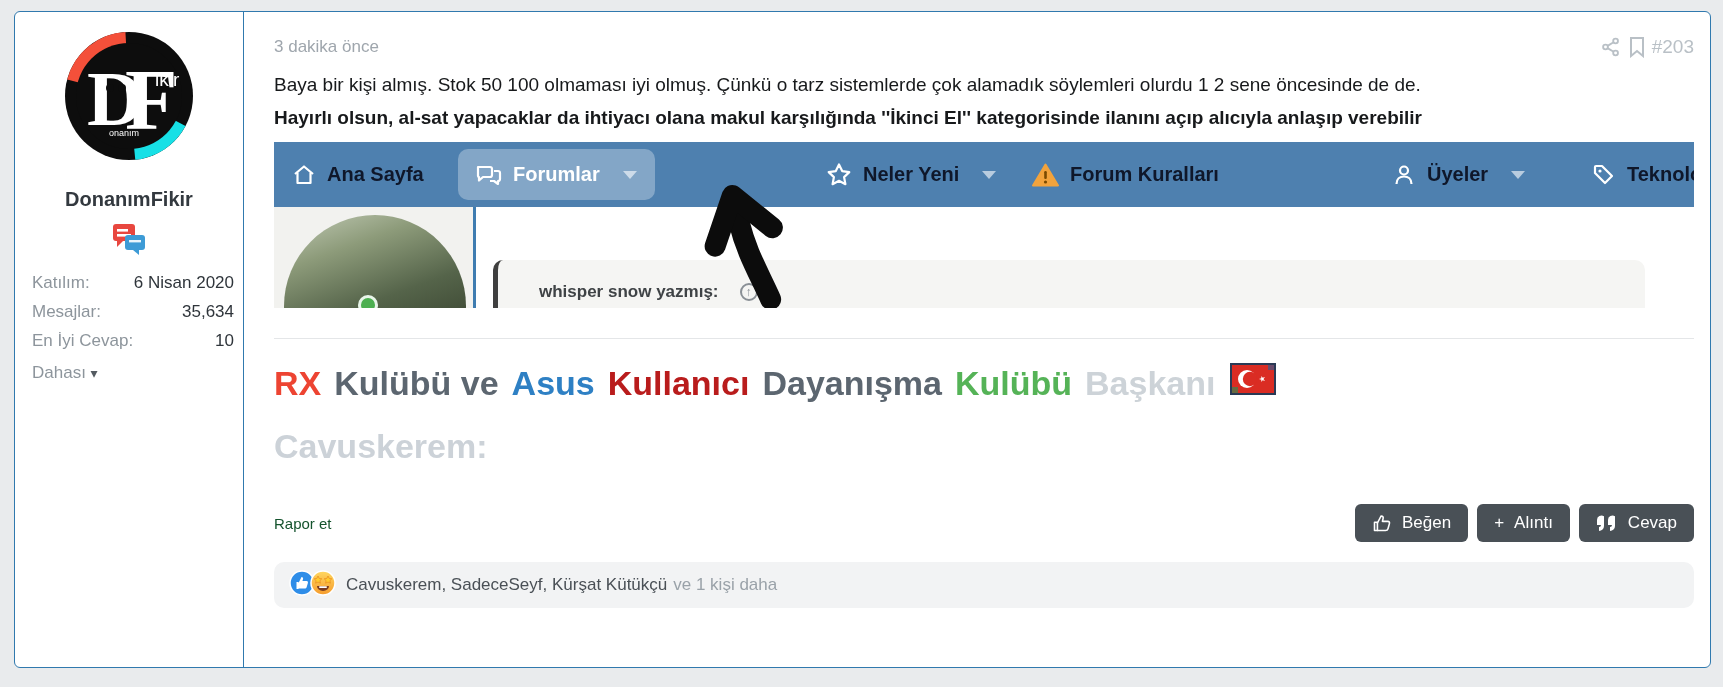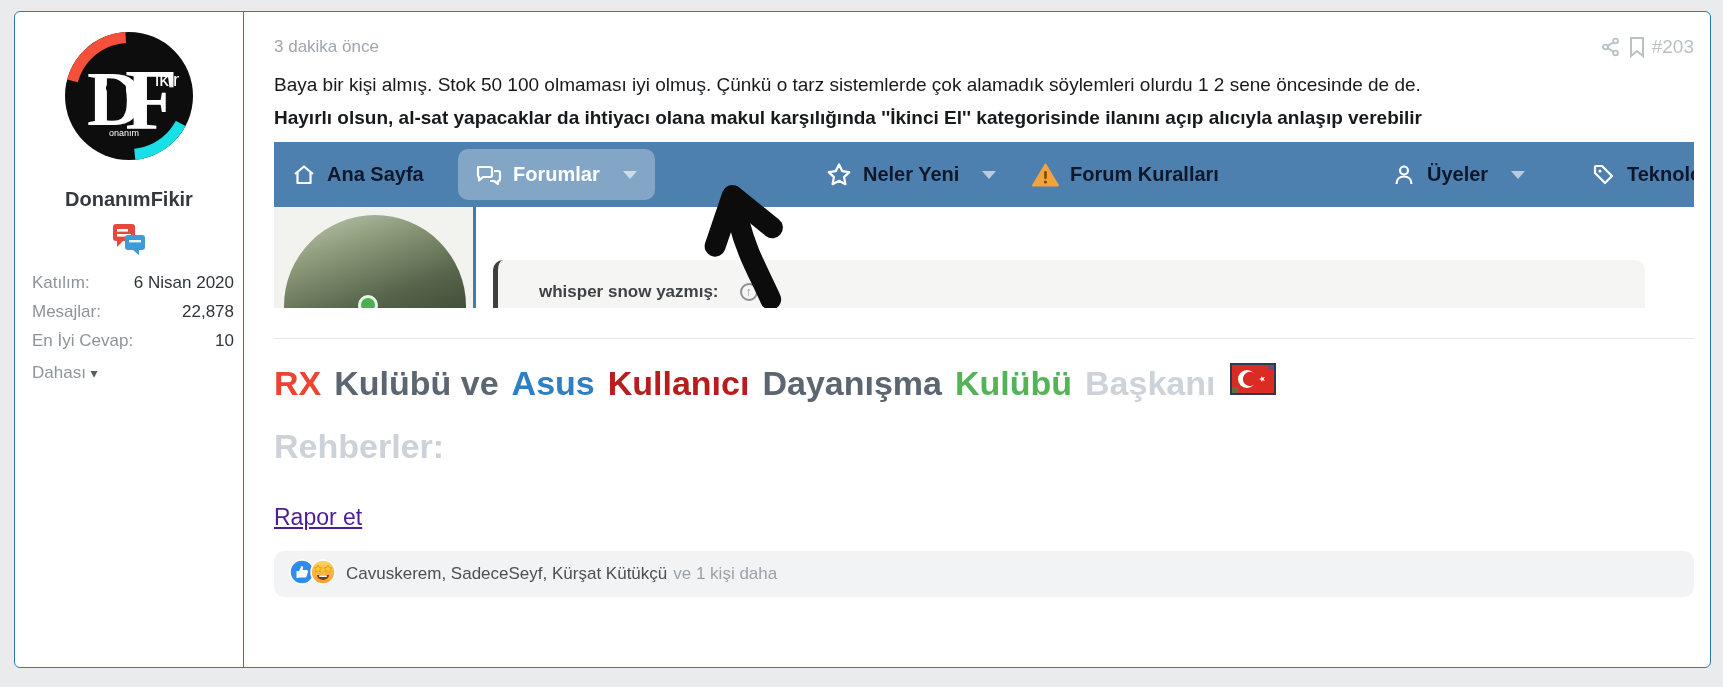--- a/index.html
+++ b/index.html
@@ -98,21 +98,21 @@
     width:18px; height:18px; border:2px solid #8a9096; border-radius:50%;
     color:#8a9096; font-size:12px; line-height:14px; text-align:center; font-weight:bold;
   }
   #arrow-overlay { position:absolute; left:0; top:0; pointer-events:none; }
   
   .post-divider { margin-top:30px; border:none; border-top:1px solid #e4e6e8; }
   .signature { margin-top:24px; font-size:34px; font-weight:bold; display:flex; align-items:center; gap:13px; flex-wrap:nowrap; }
   .signature .flag { margin-left:2px; }
   .sig-line2 { margin-top:24px; font-size:34px; font-weight:bold; color:#ccd2d8; }
   .footer-row { margin-top:38px; display:flex; justify-content:space-between; align-items:center; }
-  .report-link { color:#4c1d95; font-size:23px; cursor:pointer;text-decoration:underline; }
+  .report-link { color:#14532d; font-size:15px; cursor:pointer; }
   .btn-group { display:flex; gap:9px; }
   .action-btn {
     display:flex; align-items:center; gap:10px;
     background:#495056; color:#ffffff;
     border:none; border-radius:6px;
     font-size:17px; padding:9px 17px; cursor:pointer;
     font-family:"Liberation Sans", sans-serif;
   }
   .action-btn svg { display:block; }
   .reactions-bar {
@@ -163,21 +163,21 @@
         </svg>
       </span>
     </div>
     <div class="stats">
       <div class="stat-row">
         <span class="stat-label">Katılım:</span>
         <span class="stat-value">6 Nisan 2020</span>
       </div>
       <div class="stat-row">
         <span class="stat-label">Mesajlar:</span>
-        <span class="stat-value">22,878</span>
+        <span class="stat-value">35,634</span>
       </div>
       <div class="stat-row">
         <span class="stat-label">En İyi Cevap:</span>
         <span class="stat-value">10</span>
       </div>
     </div>
     <div class="more-link">
       <span>Dahası</span>
       <span class="caret-down">▾</span>
     </div>
@@ -304,24 +304,44 @@
           <rect x="1" y="1" width="44" height="30" fill="#da2c23" stroke="#2a3a55" stroke-width="2"></rect>
           <circle cx="17" cy="16" r="9" fill="#ffffff"></circle>
           <circle cx="20" cy="16" r="7.2" fill="#da2c23"></circle>
           <path d="M29 16 l6 -2 -3.7 5 0 -6 3.7 5 z" fill="#ffffff"></path>
           <rect x="2" y="24" width="6" height="6" fill="#4a7a4a" opacity="0.8"></rect>
           <rect x="38" y="2" width="6" height="5" fill="#3a5a8a" opacity="0.7"></rect>
         </svg>
       </span>
     </div>
 
-    <div class="sig-line2">Rehberler:</div>
+    <div class="sig-line2">Cavuskerem:</div>
 
     <div class="footer-row">
       <span class="report-link">Rapor et</span>
+      <span class="btn-group">
+        <button class="action-btn">
+          <svg width="20" height="20" viewBox="0 0 24 24" fill="none" stroke="#ffffff" stroke-width="1.9" stroke-linejoin="round" stroke-linecap="round">
+            <path d="M3 11 h3.5 v10 H3 z"></path>
+            <path d="M6.5 12 l4.5 -8.5 c2 0 2.8 1.4 2.3 3.2 L12.5 10 h6.5 c1.6 0 2.3 1.3 1.9 2.8 l-1.7 6 c-.4 1.4 -1.4 2.2 -3 2.2 H6.5"></path>
+          </svg>
+          <span>Beğen</span>
+        </button>
+        <button class="action-btn">
+          <span>+</span>
+          <span>Alıntı</span>
+        </button>
+        <button class="action-btn">
+          <svg width="22" height="16" viewBox="0 0 22 16" fill="#ffffff">
+            <path d="M1 5 h7 v6 a5 5 0 0 1 -5 5 v-4 a2 2 0 0 0 2 -2 h-4 z M1 5 a4.5 4.5 0 0 1 7 -3.8 L8 5 z"></path>
+            <path d="M12 5 h7 v6 a5 5 0 0 1 -5 5 v-4 a2 2 0 0 0 2 -2 h-4 z M12 5 a4.5 4.5 0 0 1 7 -3.8 L19 5 z"></path>
+          </svg>
+          <span>Cevap</span>
+        </button>
+      </span>
     </div>
 
     <div class="reactions-bar">
       <span class="reaction-icons">
         <span>
           <svg width="26" height="26" viewBox="0 0 26 26">
             <circle cx="13" cy="13" r="12" fill="#2e8de8" stroke="#ffffff" stroke-width="1.5"></circle>
             <path d="M7.5 12 h2 v7 h-2 z M9.5 13 l3 -6 c1.4 0 1.9 1 1.5 2.3 l-.6 1.7 h4.2 c1.1 0 1.6 .9 1.3 1.9 l-1.2 4.2 c-.3 1 -1 1.5 -2.1 1.5 H9.5" fill="#ffffff"></path>
           </svg>
         </span>

